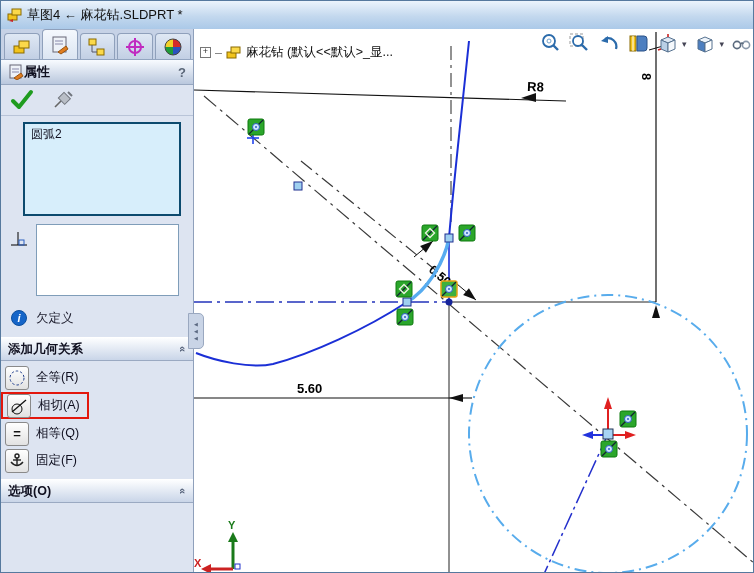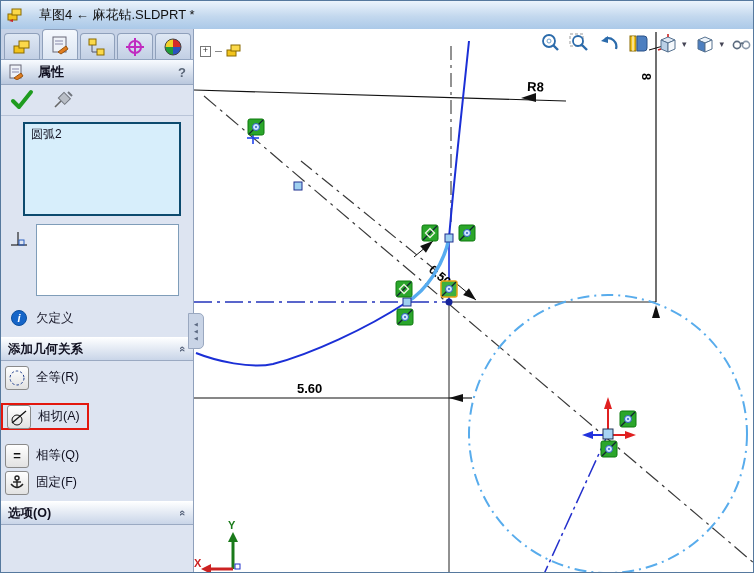--- a/index.html
+++ b/index.html
@@ -1,52 +1,52 @@
 <!DOCTYPE html>
 <html><head>
 <meta charset="utf-8">
 <style>
   html,body{margin:0;padding:0;background:#9fb6cf;}
   .window{position:relative;width:754px;height:573px;overflow:hidden;background:#fff;
           font-family:"Liberation Sans","DejaVu Sans",sans-serif;border:1px solid #56799e;box-sizing:border-box;}
   
   .titlebar{position:absolute;top:0;left:0;right:0;height:28px;
             background:linear-gradient(#ecf4fc,#c3d8ee 55%,#abc9e8);
-            border-bottom:1px solid #7d9ec4;display:flex;align-items:center;gap:16px;
+            border-bottom:1px solid #7d9ec4;display:flex;align-items:center;gap:4px;
             padding-left:6px;font-size:13px;color:#101010;}
   
   .panel{position:absolute;top:28px;left:0;width:193px;bottom:0;background:#dde4f1;
          border-right:1px solid #8fa0bb;box-sizing:border-box;}
   .tabs{height:30px;background:#c6d2e6;display:flex;align-items:flex-end;padding-left:3px;
         border-bottom:1px solid #93a5c0;}
   .tab{width:34px;height:25px;display:flex;align-items:center;justify-content:center;
        border:1px solid #8fa0bb;border-bottom:none;border-radius:4px 4px 0 0;
        background:linear-gradient(#dfe8f4,#c2cfe4);margin-right:2px;}
   .tab.active{background:linear-gradient(#f4f8fd,#dce5f2);height:29px;}
   .pm-header{height:24px;background:linear-gradient(#f8fbff,#b9c7dd);display:flex;align-items:center;
-             gap:14px;padding:0 7px;border-bottom:1px solid #97a7c0;}
+             gap:0;padding:0 7px;border-bottom:1px solid #97a7c0;}
   .pm-title{font-weight:bold;font-size:13px;color:#101020;}
   .help{margin-left:auto;color:#5a6678;font-weight:bold;font-size:13px;}
   .pm-actions{height:30px;display:flex;align-items:center;gap:18px;padding-left:9px;
               border-bottom:1px solid #b9c4d8;}
   .sec-header{height:22px;background:linear-gradient(#fdfeff,#c9d5e8);border-top:1px solid #fff;
               border-bottom:1px solid #9aa9c2;display:flex;align-items:center;padding:0 7px;
               font-weight:bold;font-size:12.5px;color:#101020;}
   .chv{margin-left:auto;color:#55627a;transform:rotate(90deg);font-size:11px;font-weight:bold;}
   .sel-box{margin:6px 12px 8px 22px;height:84px;background:#d7eefb;border:2px solid #0c4a6e;
            font-size:12px;color:#101020;padding:3px 0;}
   .sel-item{padding:0 6px;line-height:15px;}
   .ex-row{display:flex;margin-top:8px;align-items:flex-start;}
   .perp{width:35px;display:flex;justify-content:center;padding-top:4px;}
   .ex-box{width:141px;height:70px;background:#fff;border:1px solid #7f9db9;}
   .status-row{display:flex;align-items:center;gap:9px;padding:9px 0 0 10px;height:26px;
               font-size:12.5px;color:#202030;margin-bottom:6px;}
   .rel-list{padding-top:3px;}
   .rel-row{display:flex;align-items:center;gap:7px;height:27px;padding-left:4px;font-size:12.5px;color:#101020;}
-  .rel-row.hl{border:2px solid #e3170d;width:fit-content;padding-right:7px;height:23px;margin:12px 0;}
+  .rel-row.hl{border:2px solid #e3170d;width:fit-content;padding-right:7px;height:23px;margin:1px 0;}
   .rel-btn{width:22px;height:22px;border:1px solid #8a8a8a;border-radius:3px;flex:0 0 22px;
            background:linear-gradient(#ffffff,#e2e2e2);display:flex;align-items:center;justify-content:center;}
   .emph{font-weight:normal;}
   .splitter{position:absolute;left:187px;top:284px;width:14px;height:34px;background:#c9d4e6;
             border:1px solid #9aa8c0;border-radius:0 5px 5px 0;display:flex;flex-direction:column;
             align-items:center;justify-content:center;color:#5a6880;font-size:5px;line-height:7px;z-index:5;}
   
   .graphics{position:absolute;left:193px;top:28px;width:561px;height:545px;background:#fff;overflow:hidden;}
   .ftree{position:absolute;left:6px;top:15px;display:flex;align-items:center;gap:4px;
          font-size:12.5px;color:#101010;z-index:4;}
@@ -215,20 +215,21 @@
   <div class="graphics">
 
     
     <div class="ftree">
       <span class="expander">+</span>
       <span style="color:#777;">–</span>
       <svg width="16" height="14">
         <rect x="1" y="6" width="9" height="6" fill="#f2c41d" stroke="#8a6a00"></rect>
         <rect x="5" y="1" width="9" height="6" fill="#fbd94a" stroke="#8a6a00"></rect>
       </svg>
+      <span>麻花钻 (默认&lt;&lt;默认&gt;_显...</span>
     </div>
 
     
     <div class="hud">
       <svg width="21" height="21">
         <circle cx="9" cy="8" r="6" fill="none" stroke="#2b6bab" stroke-width="1.8"></circle>
         <circle cx="9" cy="8" r="2" fill="none" stroke="#6fa0cc"></circle>
         <line x1="13" y1="12" x2="18" y2="17" stroke="#2b6bab" stroke-width="2.4"></line>
       </svg>
       <svg width="21" height="21">

